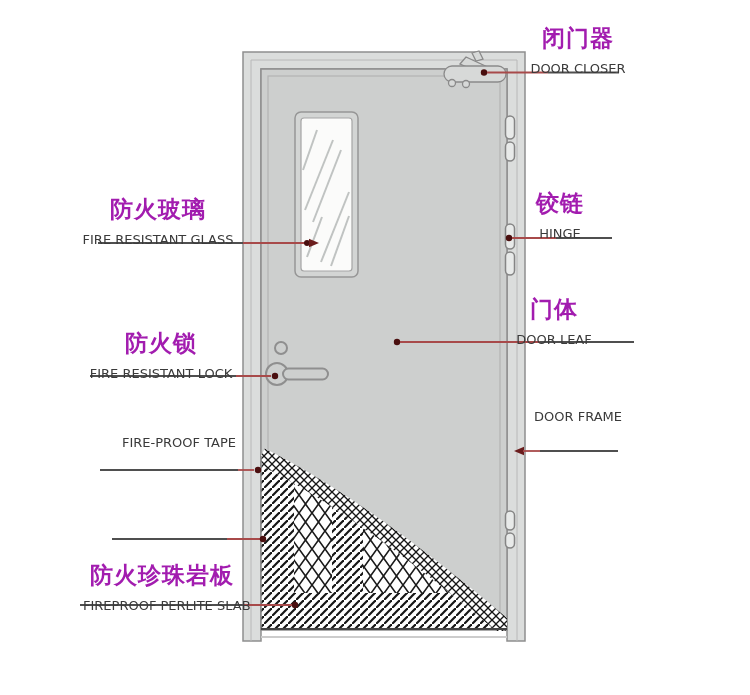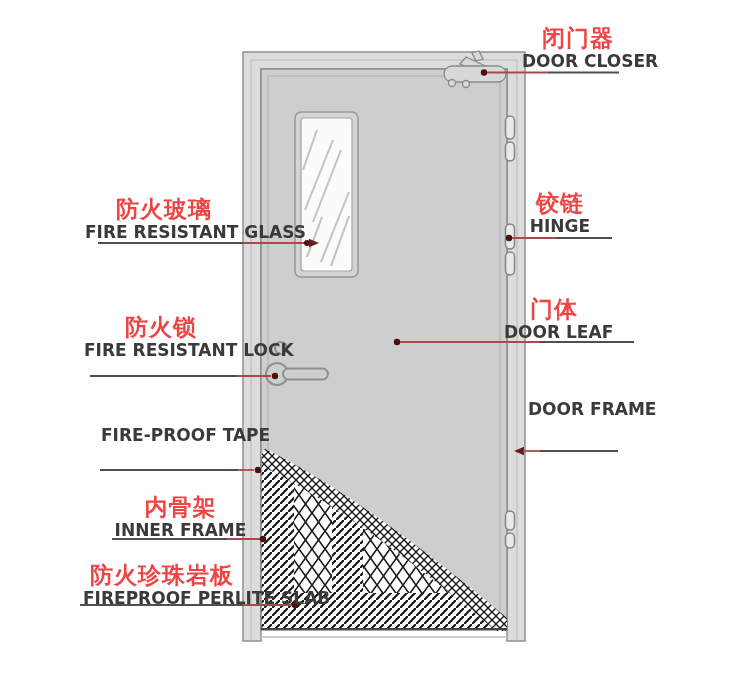--- a/index.html
+++ b/index.html
@@ -3,29 +3,29 @@
 <meta charset="utf-8">
 <style>
   html,body{margin:0;padding:0;background:#fff;}
   .stage{
     position:relative;width:750px;height:695px;background:#ffffff;overflow:hidden;
     font-family:"DejaVu Sans","Liberation Sans",sans-serif;
   }
   .stage svg{position:absolute;left:0;top:0;}
   .label{position:absolute;text-align:center;}
   .label .zh{
-    font-size:23px;font-weight:700;color:#ef4444;letter-spacing:1px;
+    font-size:23px;font-weight:700;color:#a21caf;letter-spacing:1px;
     line-height:27px;white-space:nowrap;
   }
   .label .en{
-    font-size:17px;font-weight:700;color:#3a3a3a;line-height:16px;
-    margin-top:1px;white-space:nowrap;
+    font-size:13px;font-weight:400;color:#3a3a3a;line-height:16px;
+    margin-top:9px;white-space:nowrap;
   }
-  .lbl-glass{left:85px;top:196px;width:158px;}
-  .lbl-lock{left:84px;top:314px;width:154px;}
+  .lbl-glass{left:79px;top:196px;width:158px;}
+  .lbl-lock{left:84px;top:330px;width:154px;}
   .lbl-tape{left:101px;top:426px;width:156px;}
   .lbl-inner{left:103px;top:494px;width:155px;}
   .lbl-perlite{left:83px;top:562px;width:158px;text-align:center;}
   .lbl-closer{left:522px;top:25px;width:112px;}
   .lbl-hinge{left:520px;top:190px;width:80px;}
   .lbl-leaf{left:504px;top:296px;width:100px;}
   .lbl-frame{left:528px;top:400px;width:100px;}
 </style>
 </head>
 <body>
@@ -168,24 +168,20 @@
     <div class="zh">防火玻璃</div>
     <div class="en">FIRE RESISTANT GLASS</div>
   </div>
   <div class="label lbl-lock">
     <div class="zh">防火锁</div>
     <div class="en">FIRE RESISTANT LOCK</div>
   </div>
   <div class="label lbl-tape">
     <div class="en">FIRE-PROOF TAPE</div>
   </div>
-  <div class="label lbl-inner">
-    <div class="zh">内骨架</div>
-    <div class="en">INNER FRAME</div>
-  </div>
   <div class="label lbl-perlite">
     <div class="zh">防火珍珠岩板</div>
     <div class="en">FIREPROOF PERLITE SLAB</div>
   </div>
 
   <div class="label lbl-closer">
     <div class="zh">闭门器</div>
     <div class="en">DOOR CLOSER</div>
   </div>
   <div class="label lbl-hinge">

